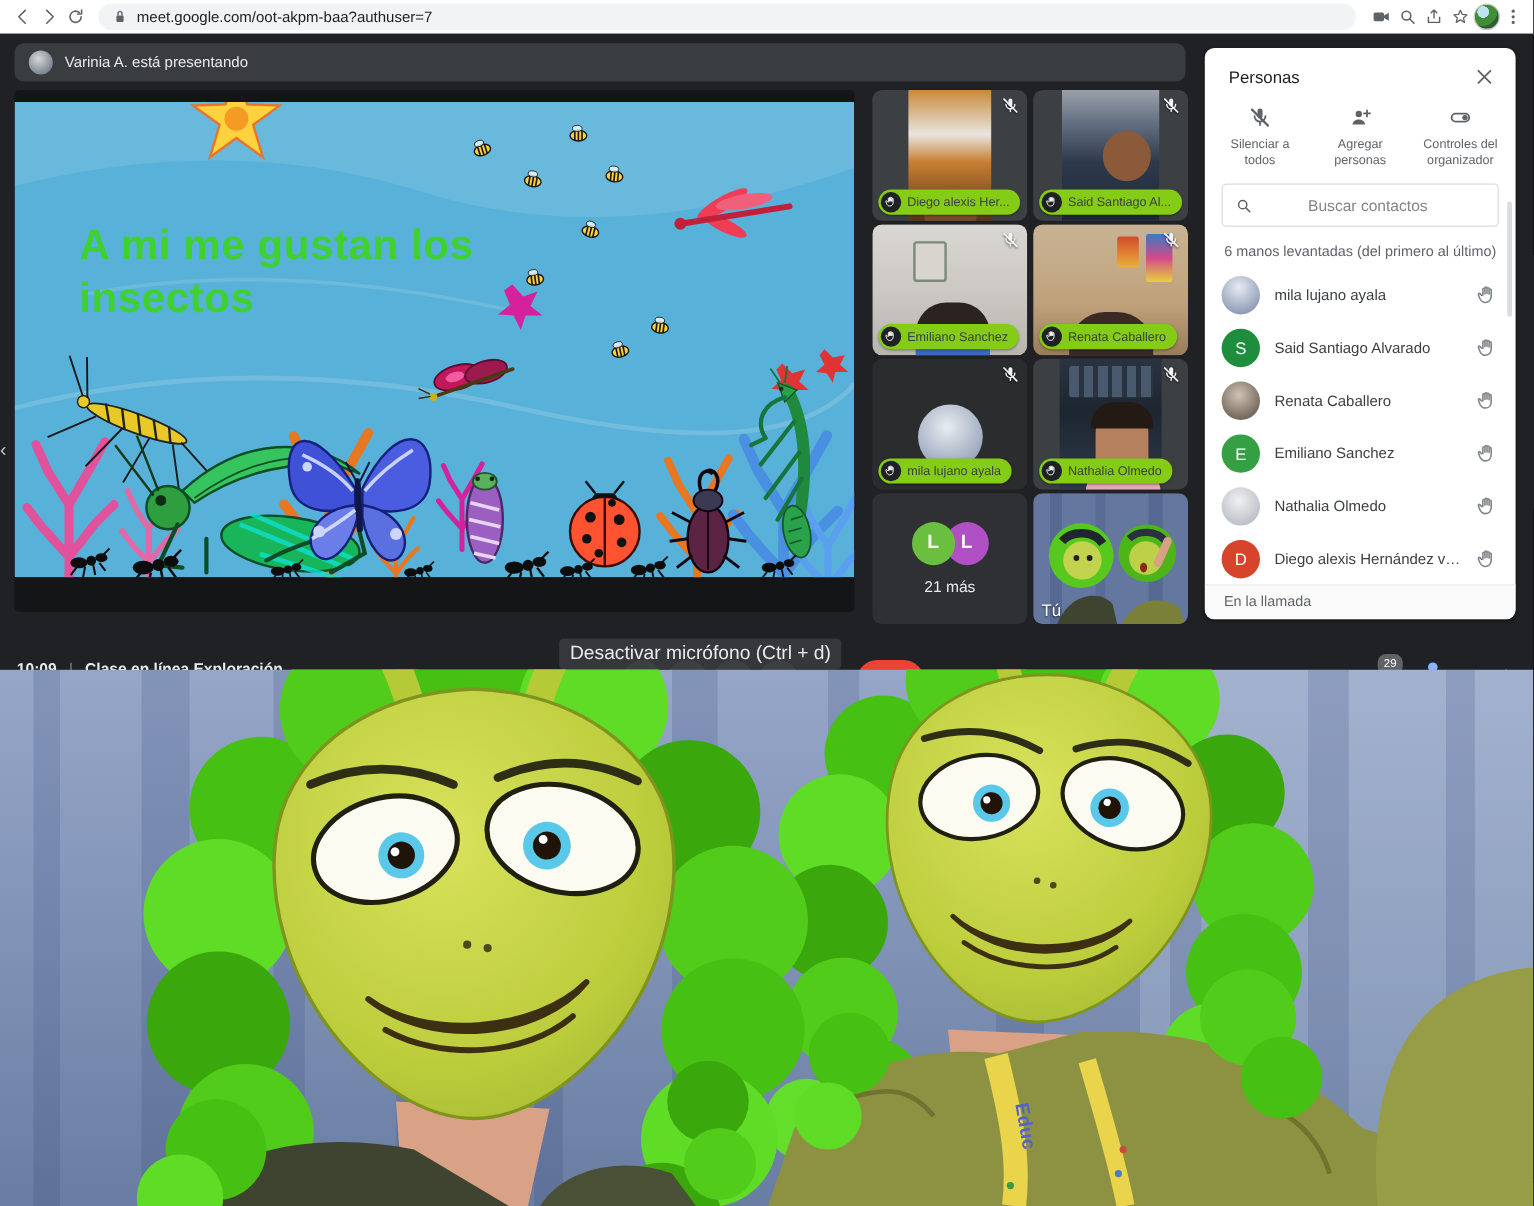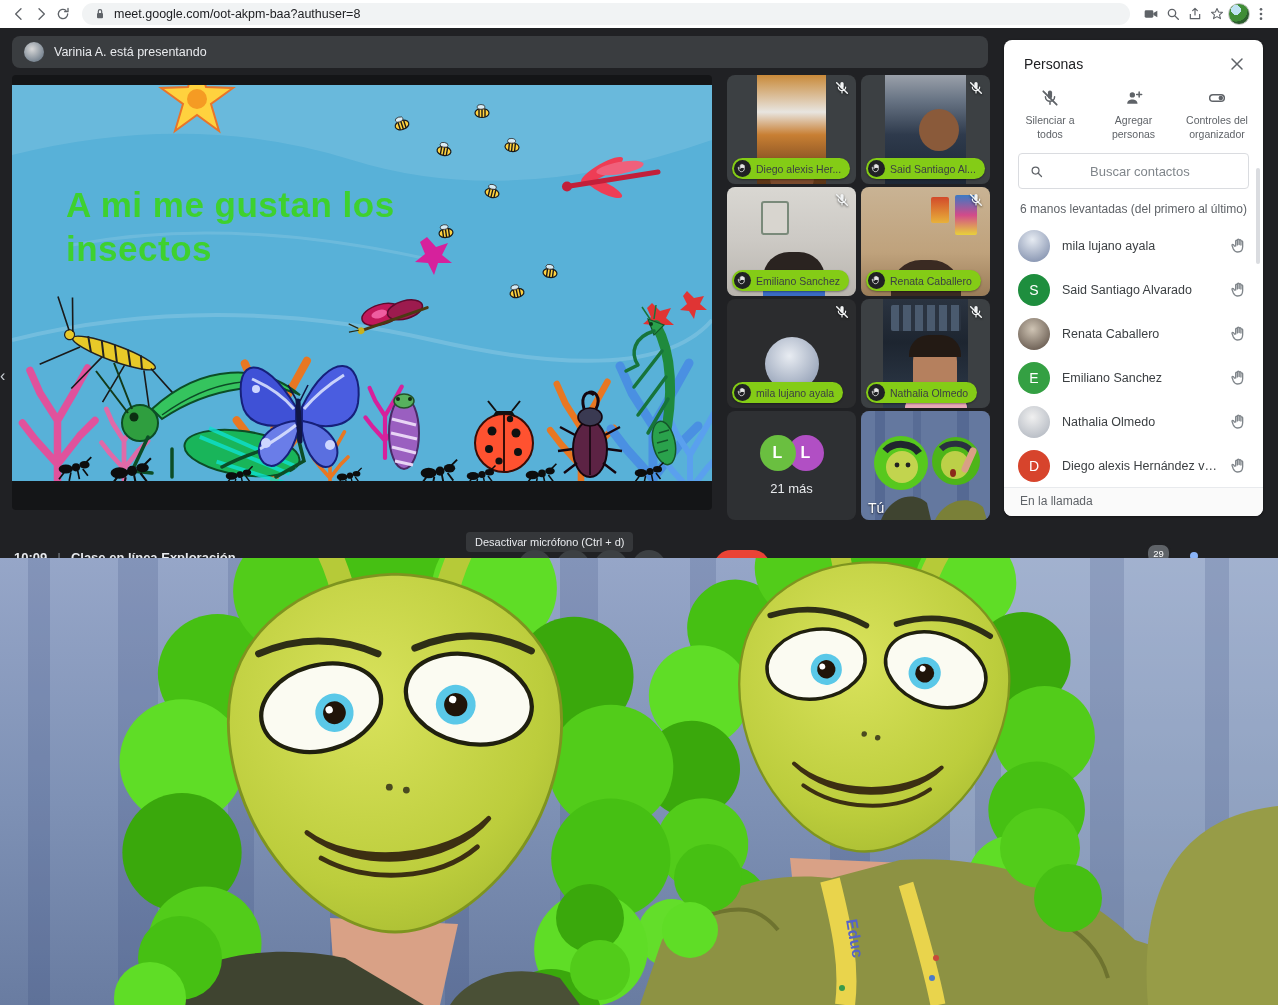--- a/index.html
+++ b/index.html
@@ -57,21 +57,21 @@
   .av-photo3{background:radial-gradient(circle at 45% 35%,#f0f0f0,#b9bec6 78%);}
   #pp-footer{position:absolute;left:0;right:0;bottom:0;background:#fafafa;border-top:1px solid #e8eaed;padding:6px 16px 8px;color:#5f6368;font-size:12px;}
   #pp-scrollbar{position:absolute;right:3px;top:128px;width:4px;height:96px;background:#dadce0;border-radius:2px;}
   
   #bar-left{position:absolute;left:14px;top:550px;display:flex;align-items:center;gap:10px;color:#e8eaed;font-size:13px;font-weight:bold;}
   #bar-left .sep{color:#5f6368;}
   .ctl{position:absolute;top:550px;width:34px;height:34px;border-radius:50%;background:#3c4043;color:#e8eaed;display:flex;align-items:center;justify-content:center;}
   .ctl svg{width:17px;height:17px;}
   #hangup{position:absolute;top:550px;left:714px;width:56px;height:34px;border-radius:17px;background:#ea4335;color:#fff;display:flex;align-items:center;justify-content:center;}
   #hangup svg{width:20px;height:20px;}
-  #mic-tooltip{position:absolute;left:466px;top:532px;background:rgba(55,57,60,.95);color:#e8eaed;font-size:11px;padding:4px 9px;border-radius:4px;white-space:nowrap;}
+  #mic-tooltip{position:absolute;left:466px;top:532px;background:rgba(55,57,60,.95);color:#e8eaed;font-size:16px;padding:4px 9px;border-radius:4px;white-space:nowrap;}
   .ric{position:absolute;top:556px;width:24px;height:24px;color:#e8eaed;}
   .ric svg{width:22px;height:22px;}
   #people-badge{position:absolute;left:1146px;top:543px;min-width:17px;height:17px;border-radius:9px;background:#5f6368;color:#fff;font-size:9.5px;display:flex;align-items:center;justify-content:center;padding:0 2px;border:2px solid #202124;}
   #chat-dot{position:absolute;left:1190px;top:552px;width:8px;height:8px;border-radius:50%;}
   #cursor-hand{position:absolute;left:530px;top:560px;width:22px;height:22px;}
   
   #photo{position:absolute;left:0;top:558px;width:1278px;height:447px;}
 </style>
 </head>
 <body>
@@ -195,21 +195,21 @@
         <svg>
           <use href="#i-reload"></use>
         </svg>
       </span>
     <div id="omnibox">
       <span class="bicon" style="width:16px">
           <svg>
             <use href="#i-lock"></use>
           </svg>
         </span>
-      <span class="url">meet.google.com/oot-akpm-baa?authuser=8</span>
+      <span class="url">meet.google.com/oot-akpm-baa?authuser=7</span>
     </div>
     <span class="bicon">
         <svg>
           <use href="#i-vidcam"></use>
         </svg>
       </span>
     <span class="bicon">
         <svg>
           <use href="#i-magnifier"></use>
         </svg>

